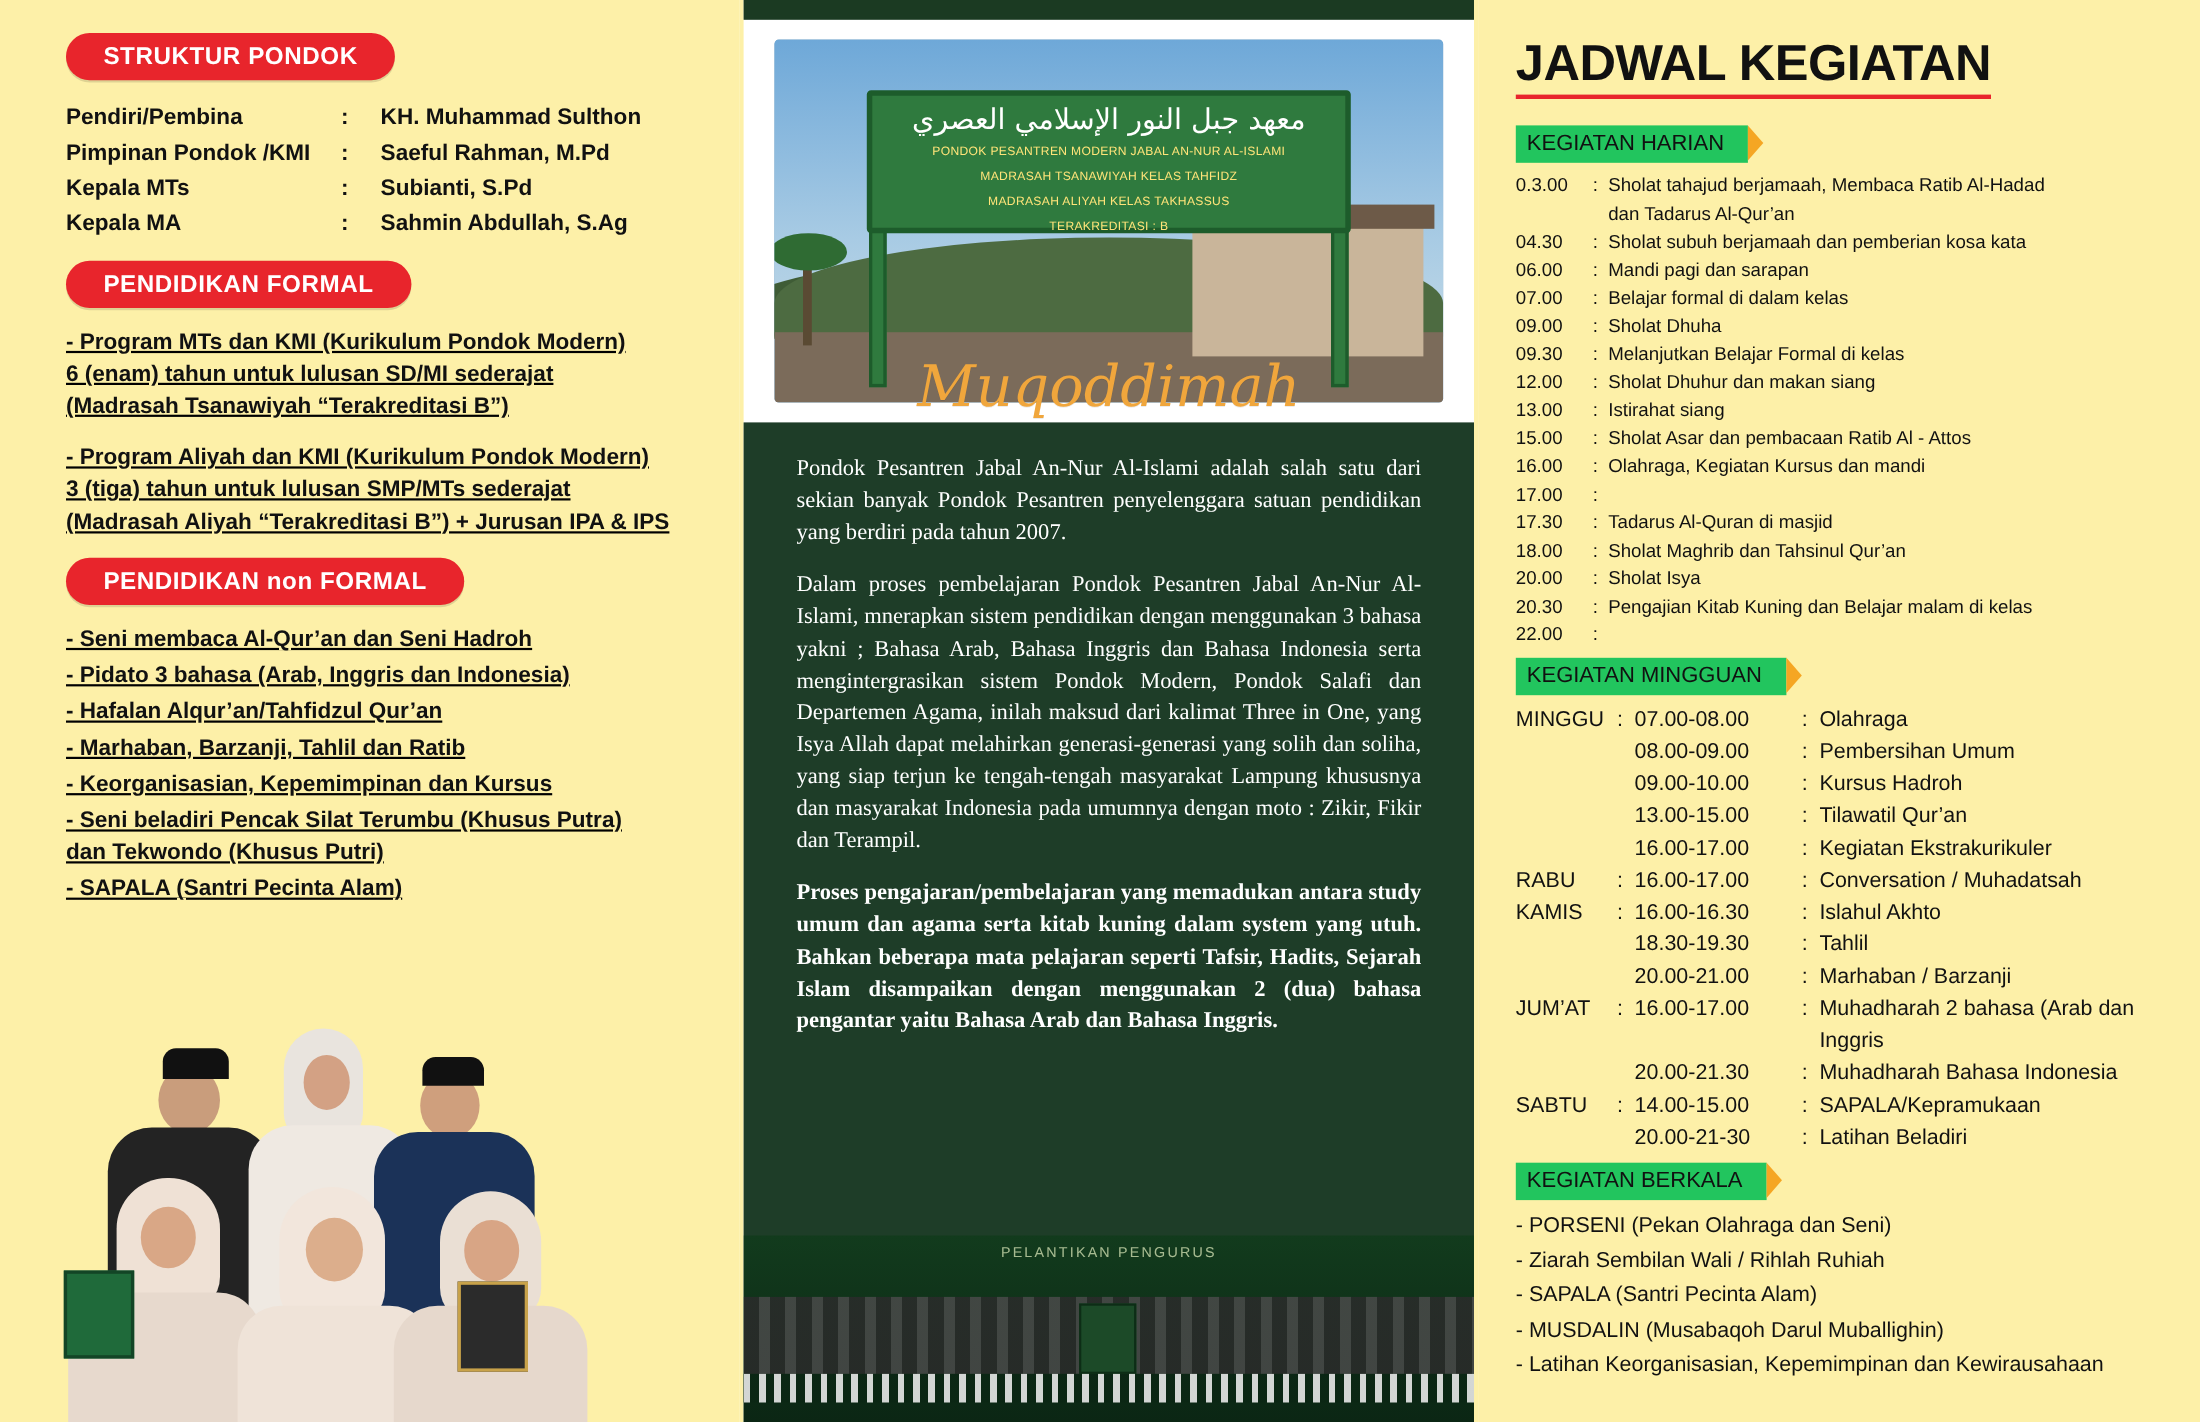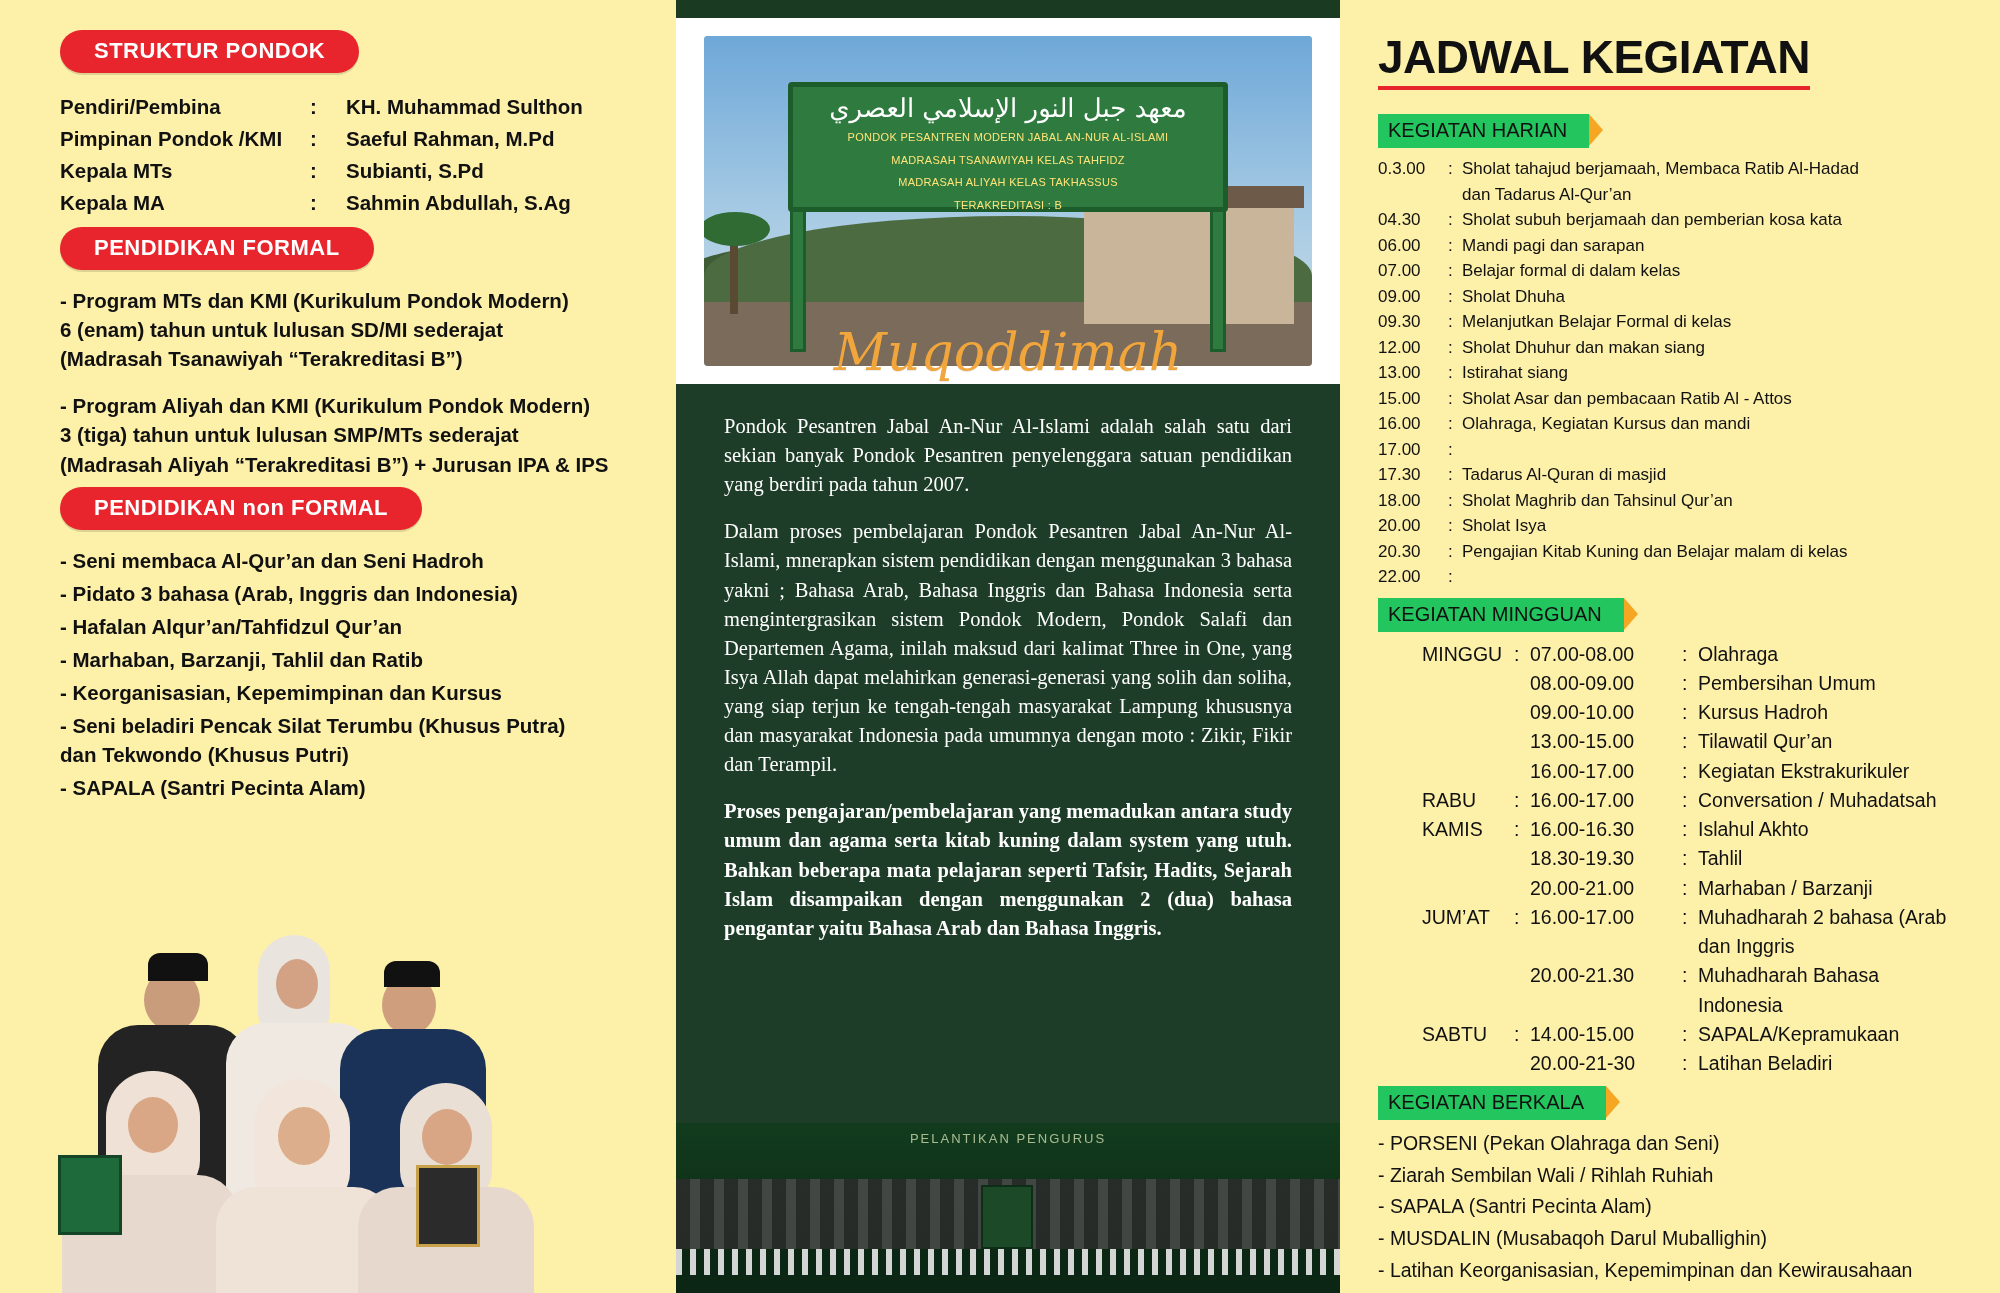--- a/index.html
+++ b/index.html
@@ -30,21 +30,21 @@
     color:#ffffff;
     font-weight:bold;
     font-size:22px;
     letter-spacing:.5px;
     padding:8px 34px 9px 34px;
     border-radius:22px;
     margin-left:60px;
     box-shadow:0 2px 0 rgba(0,0,0,.12);
     text-align:right;
   }
-  .blk{margin-top:8px;}
+  .blk{margin-top:18px;text-decoration:underline;}
   .tbl{
     margin:18px 0 0 60px;
     font-size:20.5px;
     color:#111;
     border-collapse:collapse;
   }
   .tbl td{padding:4px 0;font-weight:bold;vertical-align:top;}
   .tbl td.k{width:250px;}
   .tbl td.c{width:36px;}
   .list{
@@ -159,21 +159,21 @@
     color:#111;
     line-height:1.5;
   }
   .sched .row{display:flex;}
   .sched .t{width:70px;flex:none;}
   .sched .sep{width:14px;flex:none;}
   .sched .d{flex:1;}
   .sched .cont{padding-left:84px;}
 
   .wk{font-size:19.5px;color:#111;line-height:1.5;}
-  .wk .row{display:flex;margin-left:44px;}
+  .wk .row{display:flex;}
   .wk .day{width:92px;flex:none;}
   .wk .colon{width:16px;flex:none;}
   .wk .time{width:152px;flex:none;}
   .wk .colon2{width:16px;flex:none;}
   .wk .act{flex:1;}
 
   .berkala{font-size:19.5px;color:#111;line-height:1.62;}
 
   
   .sky{position:absolute;inset:0;background:linear-gradient(#6ea8d8 0%,#a8cbe4 55%,#cfe0e8 100%);}

